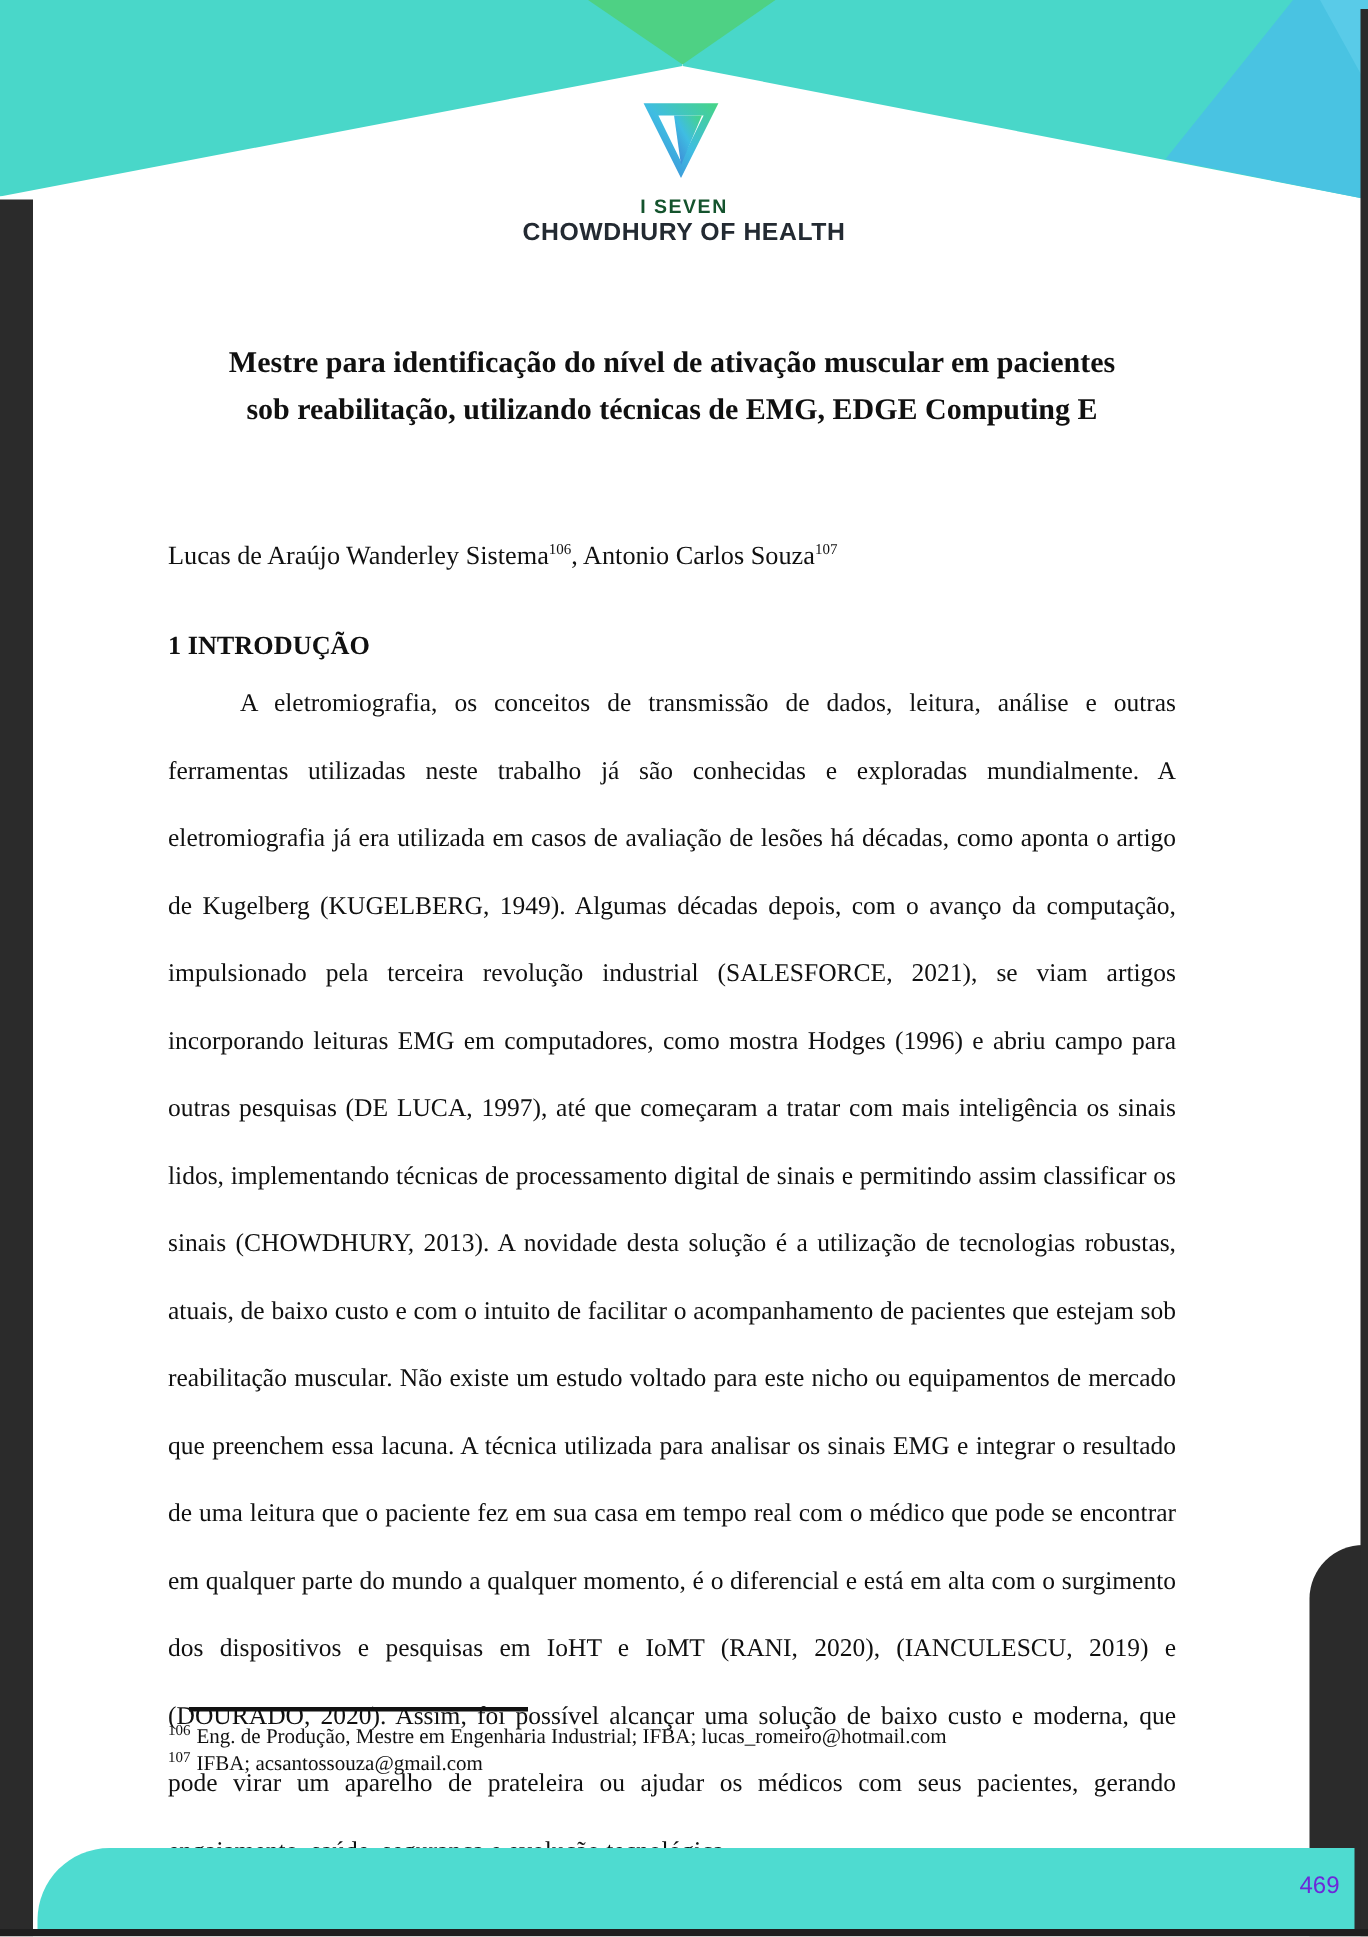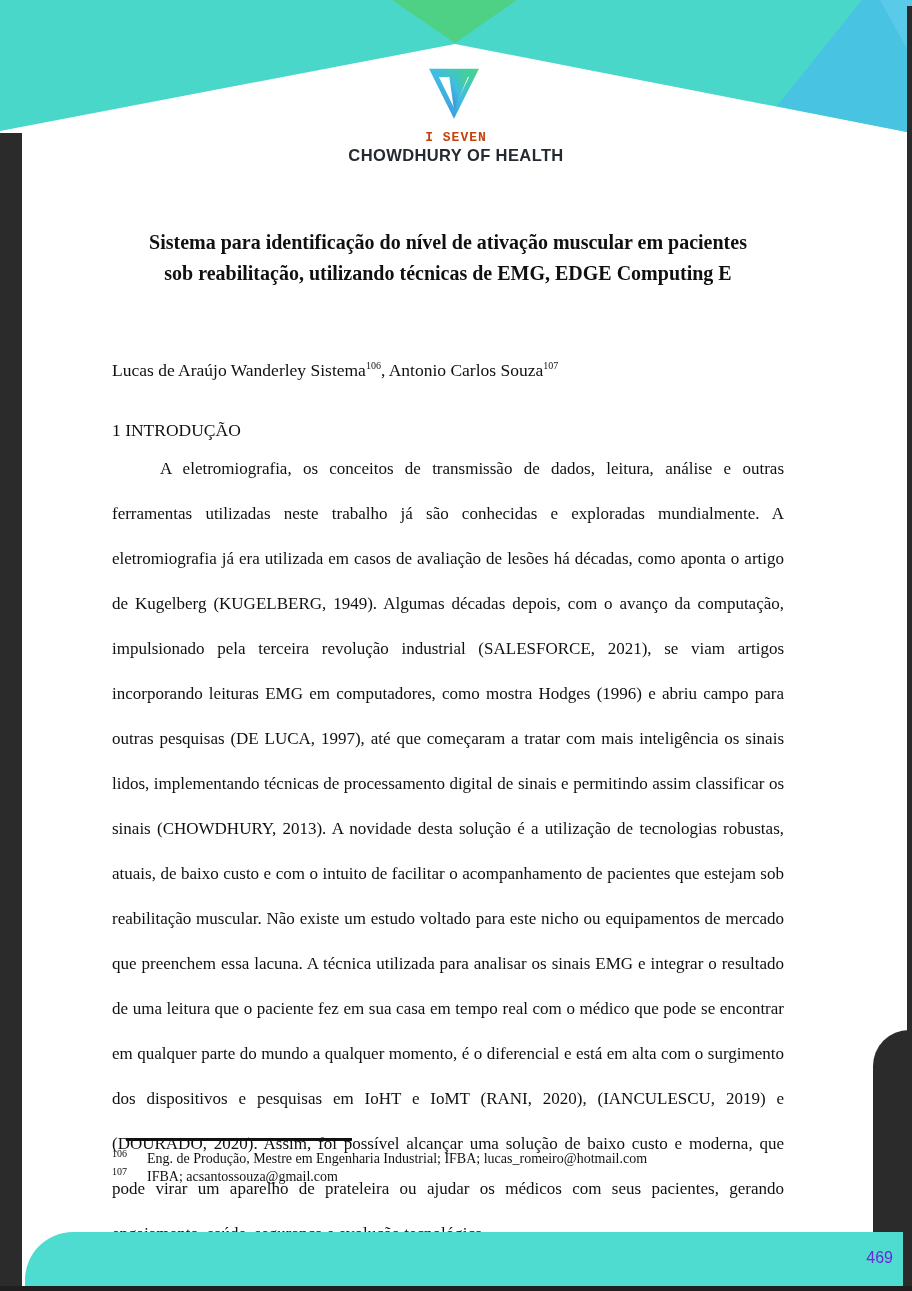--- a/index.html
+++ b/index.html
@@ -10,22 +10,22 @@
   .header-deco{position:absolute;left:0;top:0;width:912px;height:200px;}
   .shape{position:absolute;left:0;top:0;width:912px;height:200px;}
   .teal-left {background:var(--teal,#49d7c9);clip-path:polygon(0px 0px,455px 0px,455px 44px,0px 131px);}
   .teal-right{background:var(--teal,#49d7c9);clip-path:polygon(455px 0px,912px 0px,912px 133px,455px 44px);}
   .blue-right{background:var(--blue,#49c3e2);clip-path:polygon(862px 0px,912px 0px,912px 133px,777px 106px);}
   .blue-light{background:var(--light_blue,#59cbe8);clip-path:polygon(880px 0px,912px 0px,912px 58px);}
   .green-tri {background:var(--green,#4ed184);clip-path:polygon(392px 0px,517px 0px,455px 43px);}
 
   .logo-wrap{position:absolute;left:425px;top:62px;width:58px;height:60px;}
   .brand1{position:absolute;left:0;right:0;top:130px;text-align:center;
-          font-family:Liberation Mono, monospace;font-weight:bold;
-          font-size:13px;letter-spacing:1px;color:#c2410c;}
+          font-family:Liberation Sans, sans-serif;font-weight:bold;
+          font-size:13px;letter-spacing:1px;color:#14532d;}
   .brand2{position:absolute;left:0;right:0;top:146px;text-align:center;
           font-family:"Liberation Sans","DejaVu Sans",sans-serif;font-weight:bold;
           font-size:16.5px;letter-spacing:.4px;color:#232a32;}
 
   
   .left-bar   {position:absolute;left:0;top:133px;bottom:0;width:22px;background:var(--dark,#2b2b2b);}
   .right-strip{position:absolute;right:0;top:6px;bottom:0;width:5px;background:var(--dark,#2b2b2b);}
   .right-tab  {position:absolute;right:0;top:1030px;bottom:0;width:39px;background:var(--dark,#2b2b2b);
                border-top-left-radius:36px;}
   .bottom-bar {position:absolute;left:0;right:0;bottom:0;height:5px;background:#1f1f1f;}
@@ -34,27 +34,27 @@
   .page-num{position:absolute;right:10px;top:17px;color:#6d28d9;
             font-family:"Liberation Sans","DejaVu Sans",sans-serif;font-size:16px;}
 
   
   .content{position:absolute;left:112px;top:0;width:672px;height:100%;}
   .title{position:absolute;left:-60px;width:792px;top:227px;text-align:center;
          font-weight:bold;font-size:20px;line-height:31px;}
   .title div{white-space:nowrap;}
   .byline{position:absolute;top:360px;font-size:17.5px;white-space:nowrap;}
   sup{font-size:10px;line-height:0;}
-  .sec-heading{position:absolute;top:420px;font-weight:normal;font-size:17.5px;}
+  .sec-heading{position:absolute;top:420px;font-weight:bold;font-size:17.5px;}
   .bodytext{position:absolute;top:446px;width:672px;}
   .bodytext p{margin:0;font-size:17px;line-height:45px;text-align:justify;text-indent:48px;}
   .footnotes{position:absolute;top:1138px;left:0;width:672px;font-size:14px;}
   .fn-sep{width:226px;height:2.5px;background:#111;margin-left:14px;margin-bottom:9px;}
   .fn{line-height:18.5px;}
-  .fn .fn-text{margin-left:20px;}
+  .fn .fn-text{margin-left:4px;}
 </style>
 </head>
 <body>
 
 <div class="page">
 
   <div class="header-deco">
     <div class="shape teal-left"></div>
     <div class="shape teal-right"></div>
     <div class="shape blue-right"></div>
@@ -74,21 +74,21 @@
         <path d="M42 24 L74 24 L50 81 Z" fill="url(#lg)"></path>
       </svg>
     </div>
     <div class="brand1">I SEVEN</div>
     <div class="brand2">CHOWDHURY OF HEALTH</div>
   </div>
 
   <div class="content">
 
     <div class="title">
-      <div>Sistema para identificação do nível de ativação muscular em pacientes</div>
+      <div>Mestre para identificação do nível de ativação muscular em pacientes</div>
       <div>sob reabilitação, utilizando técnicas de EMG, EDGE Computing E</div>
     </div>
 
     <div class="byline"><span>Lucas de Araújo Wanderley Sistema</span><sup>106</sup><span>, </span><span>Antonio Carlos Souza</span><sup>107</sup></div>
 
     <div class="sec-heading">1 INTRODUÇÃO</div>
 
     <div class="bodytext">
       <p>A eletromiografia, os conceitos de transmissão de dados, leitura, análise e outras ferramentas utilizadas neste trabalho já são conhecidas e exploradas mundialmente. A eletromiografia já era utilizada em casos de avaliação de lesões há décadas, como aponta o artigo de Kugelberg (KUGELBERG, 1949). Algumas décadas depois, com o avanço da computação, impulsionado pela terceira revolução industrial (SALESFORCE, 2021), se viam artigos incorporando leituras EMG em computadores, como mostra Hodges (1996) e abriu campo para outras pesquisas (DE LUCA, 1997), até que começaram a tratar com mais inteligência os sinais lidos, implementando técnicas de processamento digital de sinais e permitindo assim classificar os sinais (CHOWDHURY, 2013). A novidade desta solução é a utilização de tecnologias robustas, atuais, de baixo custo e com o intuito de facilitar o acompanhamento de pacientes que estejam sob reabilitação muscular. Não existe um estudo voltado para este nicho ou equipamentos de mercado que preenchem essa lacuna. A técnica utilizada para analisar os sinais EMG e integrar o resultado de uma leitura que o paciente fez em sua casa em tempo real com o médico que pode se encontrar em qualquer parte do mundo a qualquer momento, é o diferencial e está em alta com o surgimento dos dispositivos e pesquisas em IoHT e IoMT (RANI, 2020), (IANCULESCU, 2019) e (DOURADO, 2020). Assim, foi possível alcançar uma solução de baixo custo e moderna, que pode virar um aparelho de prateleira ou ajudar os médicos com seus pacientes, gerando engajamento, saúde, segurança e evolução tecnológica.</p>
       <p>A solução proposta preenche inúmeras lacunas ao mesmo tempo. Ao propor um</p>

